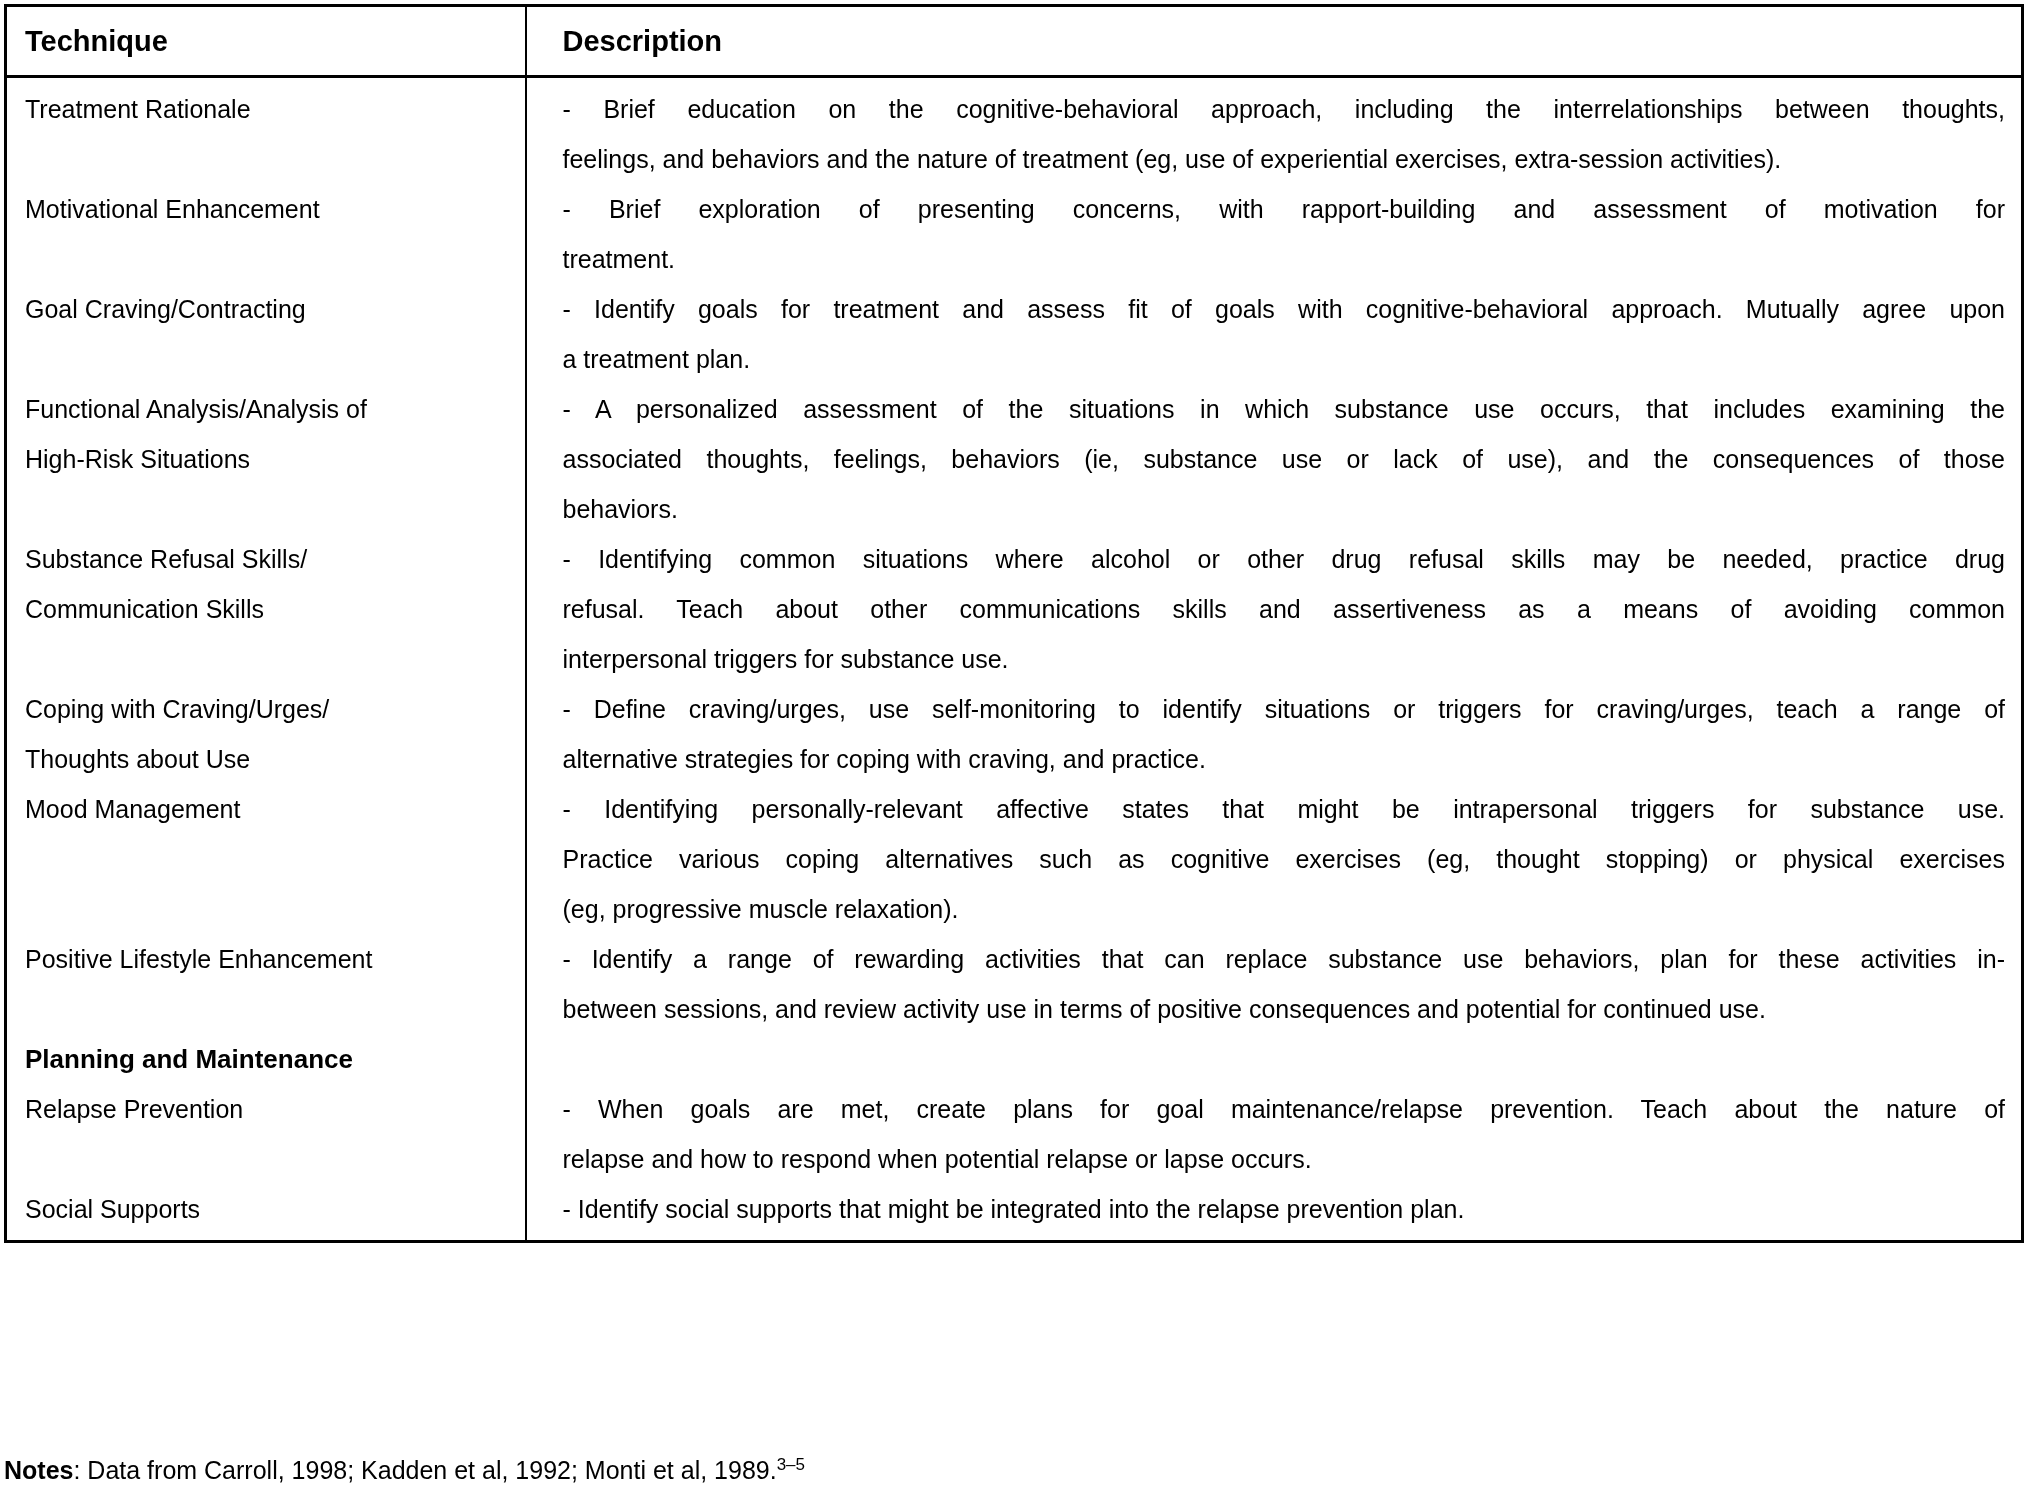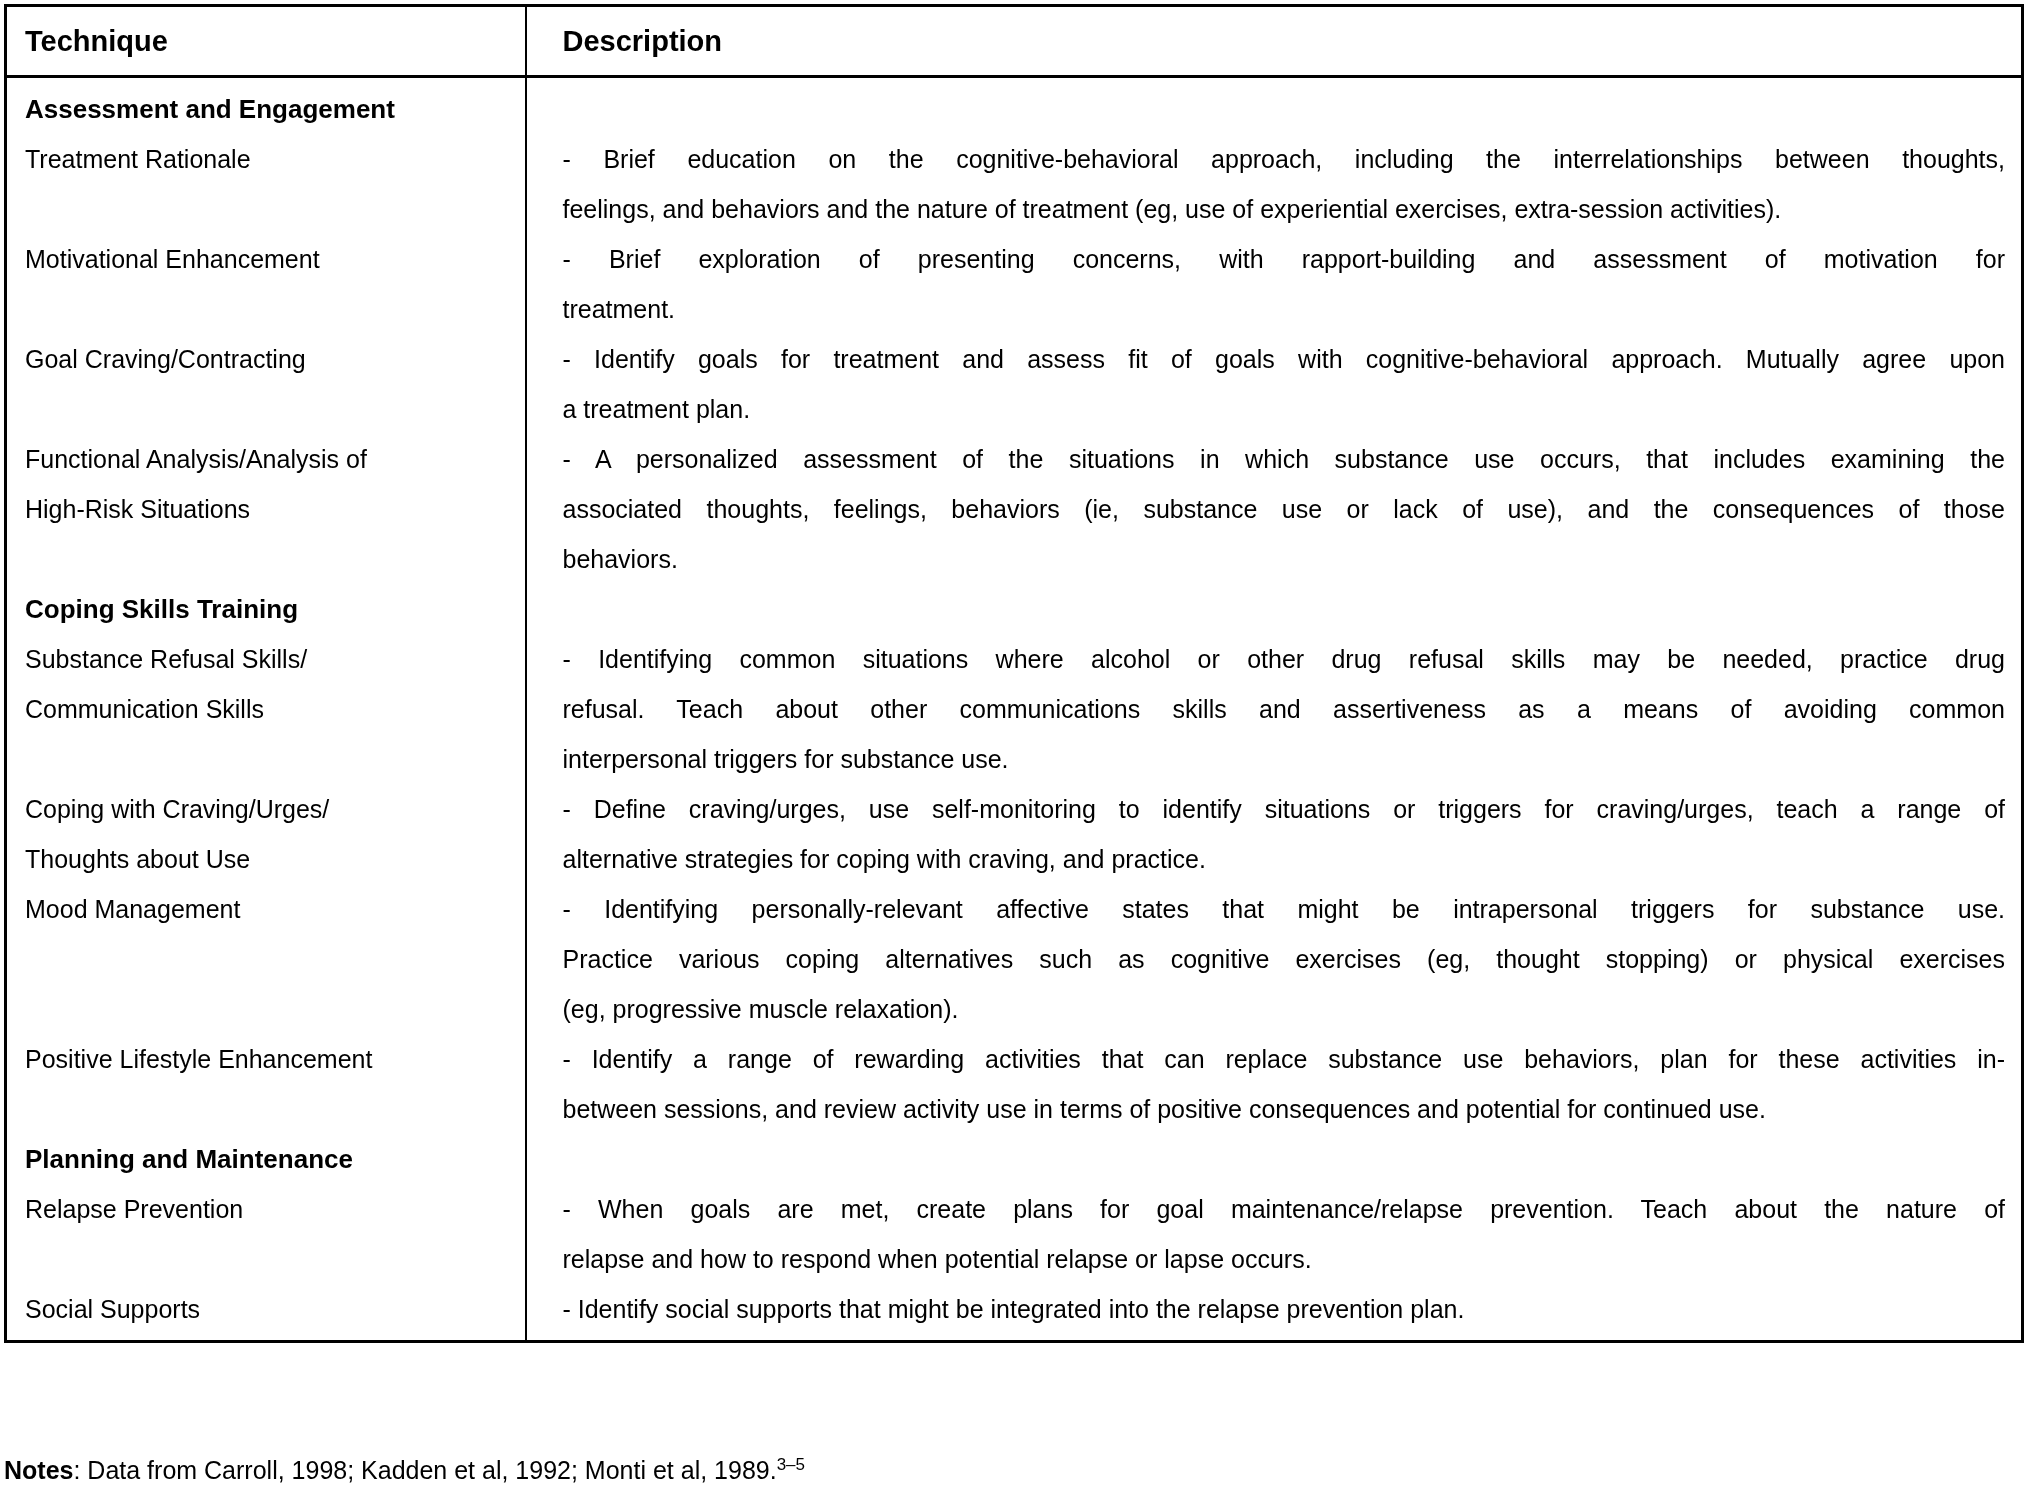--- a/index.html
+++ b/index.html
@@ -88,26 +88,20 @@
       <col class="c1">
       <col class="c2">
     </colgroup>
     <thead>
       <tr>
         <th class="tech">Technique</th>
         <th class="desc">Description</th>
       </tr>
     </thead>
     <tbody id="tbody">
-        <tr class="section">
-          <td class="tech">
-            <div class="tline">Assessment and Engagement</div>
-          </td>
-          <td class="desc"></td>
-        </tr>
         <tr class="item">
           <td class="tech">
             <div class="tline">Treatment Rationale</div>
           </td>
           <td class="desc">
             <div class="dline">- Brief education on the cognitive-behavioral approach, including the interrelationships between thoughts,</div>
             <div class="dline last">feelings, and behaviors and the nature of treatment (eg, use of experiential exercises, extra-session activities).</div>
           </td>
         </tr>
         <tr class="item">
@@ -132,26 +126,20 @@
           <td class="tech">
             <div class="tline">Functional Analysis/Analysis of</div>
             <div class="tline">High-Risk Situations</div>
           </td>
           <td class="desc">
             <div class="dline">- A personalized assessment of the situations in which substance use occurs, that includes examining the</div>
             <div class="dline">associated thoughts, feelings, behaviors (ie, substance use or lack of use), and the consequences of those</div>
             <div class="dline last">behaviors.</div>
           </td>
         </tr>
-        <tr class="section">
-          <td class="tech">
-            <div class="tline">Coping Skills Training</div>
-          </td>
-          <td class="desc"></td>
-        </tr>
         <tr class="item">
           <td class="tech">
             <div class="tline">Substance Refusal Skills/</div>
             <div class="tline">Communication Skills</div>
           </td>
           <td class="desc">
             <div class="dline">- Identifying common situations where alcohol or other drug refusal skills may be needed, practice drug</div>
             <div class="dline">refusal. Teach about other communications skills and assertiveness as a means of avoiding common</div>
             <div class="dline last">interpersonal triggers for substance use.</div>
           </td>

